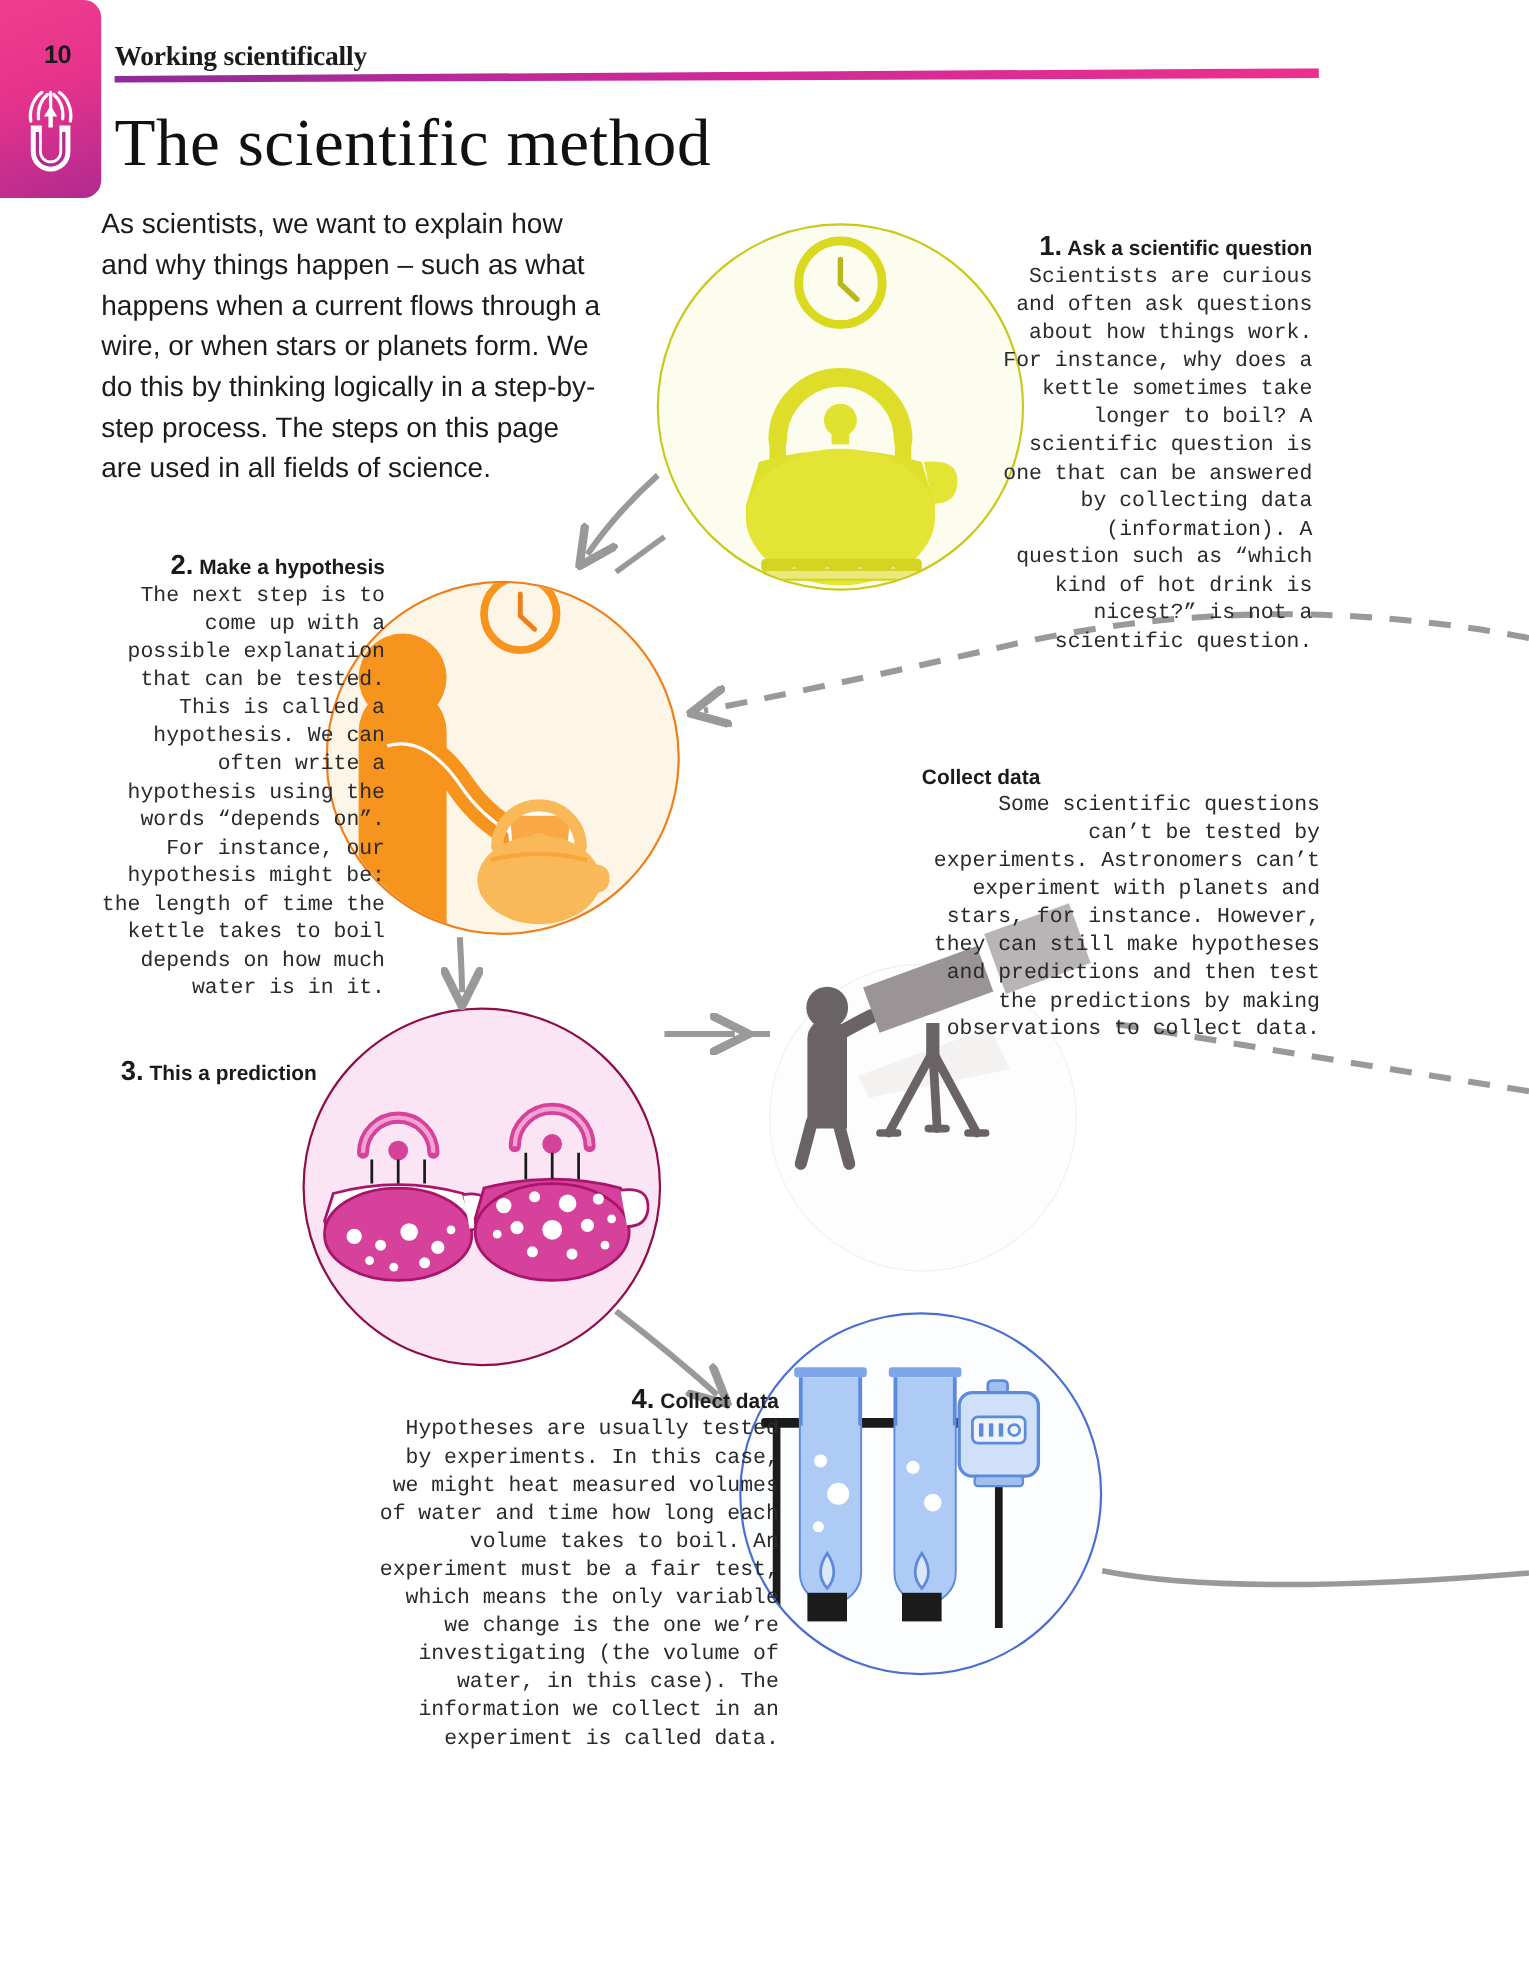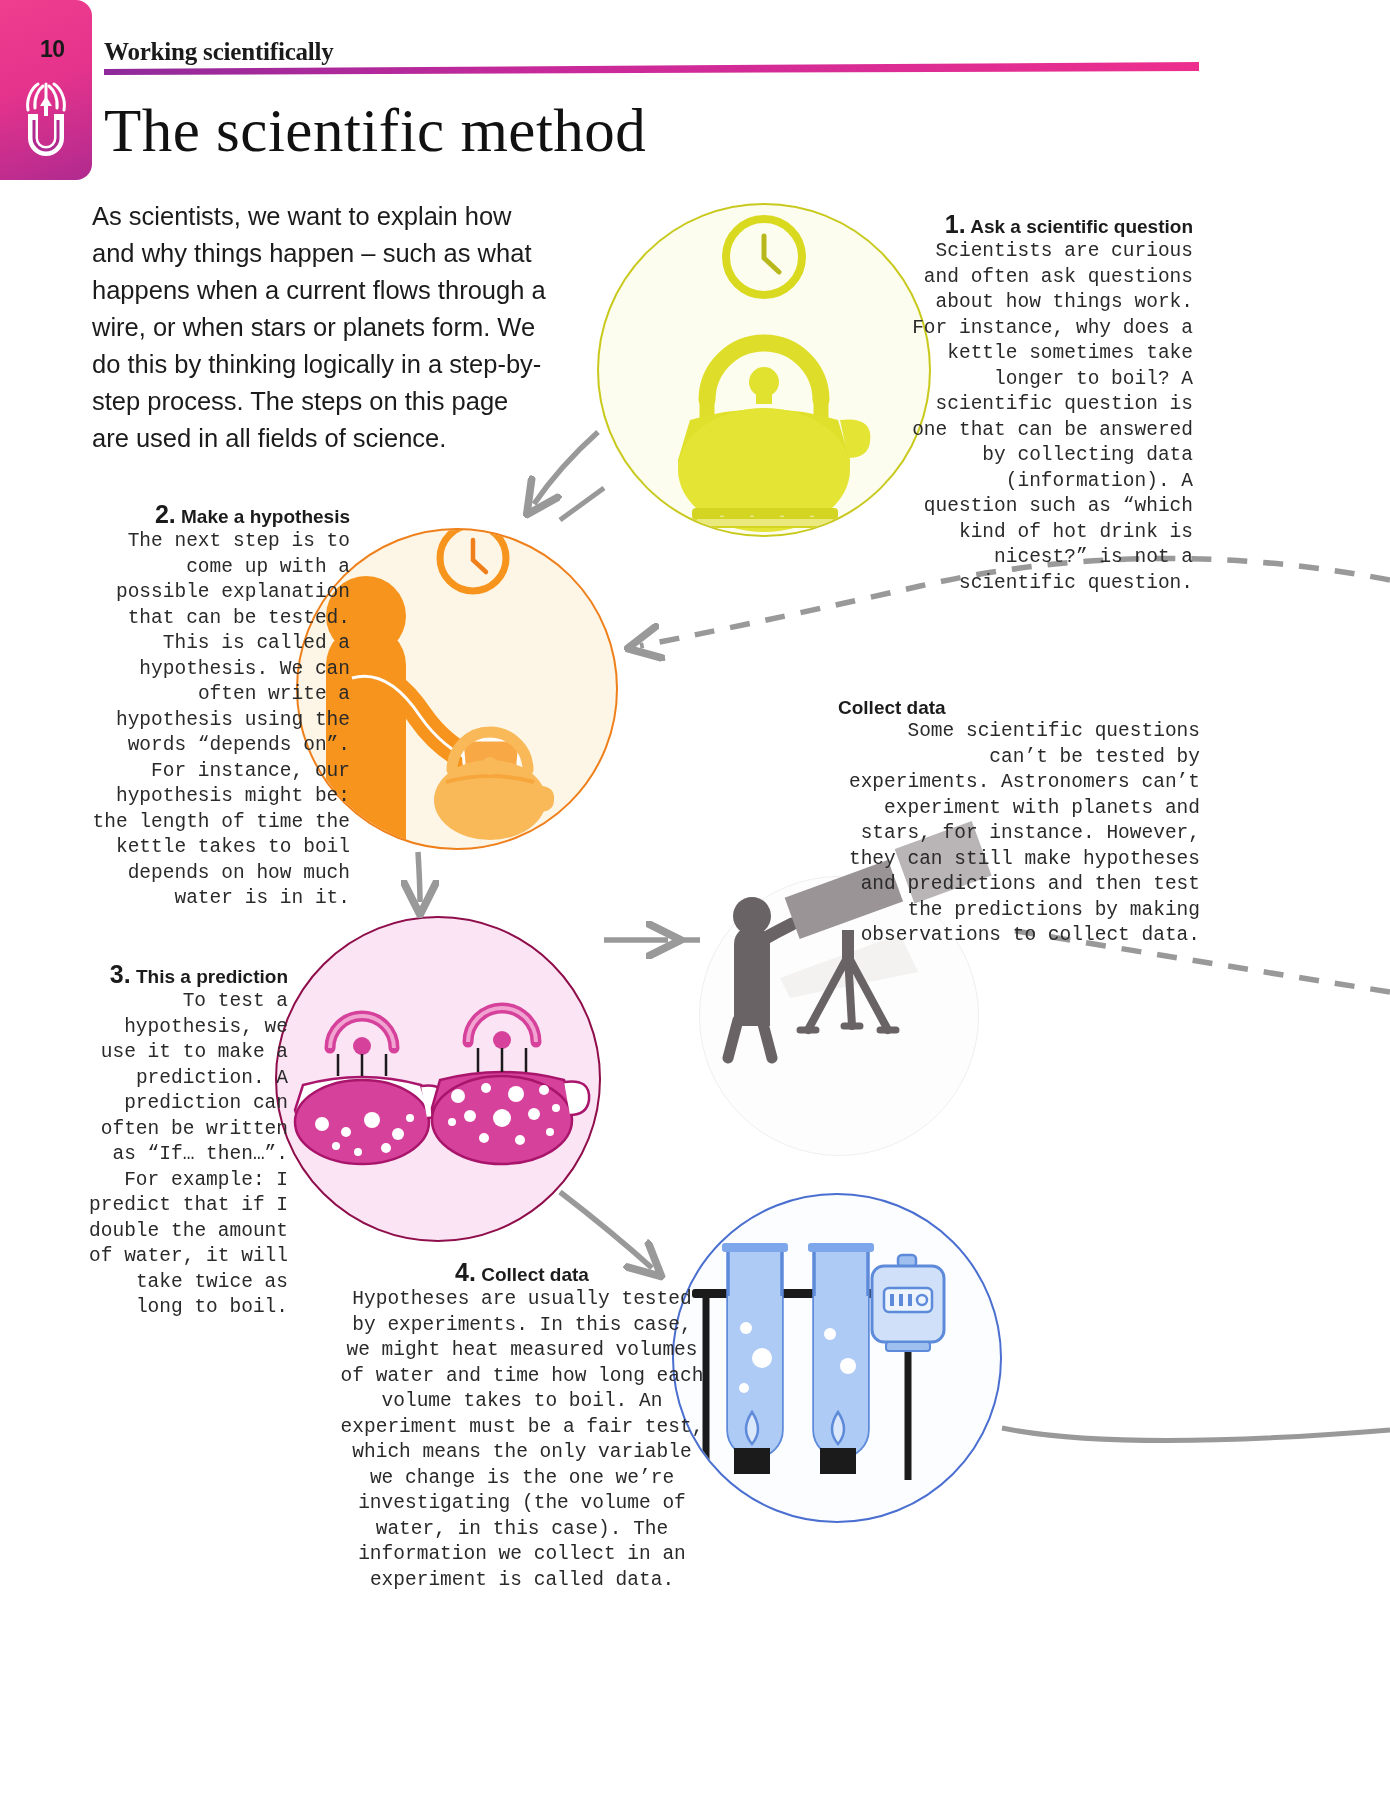--- a/index.html
+++ b/index.html
@@ -28,21 +28,21 @@
   }
   .rule{position:absolute;left:104px;top:62px;width:1095px;height:22px;}
   .page-title{
     position:absolute;left:104px;top:96px;
     font-family:"Liberation Serif", serif;
     font-size:61px;color:#111;letter-spacing:.5px;font-weight:400;
   }
 
   
   .intro{
-    position:absolute;left:92px;top:198px;width:460px;
+    position:absolute;left:92px;top:186px;width:460px;
     font-size:25.5px;line-height:37px;color:#1b1b1b;
   }
 
   
   .circle{position:absolute;border-radius:50%;box-sizing:border-box;}
   .c1{left:597px;top:203px;width:334px;height:334px;background:#fdfdef;border:2.5px solid #c8c91c;}
   .c2{left:296px;top:528px;width:322px;height:322px;background:#fdf6e6;border:2.5px solid #ef7f1a;}
   .c3{left:275px;top:916px;width:326px;height:326px;background:#fbe4f3;border:2.5px solid #8e0d4a;}
   .c4{left:672px;top:1193px;width:330px;height:330px;background:#fcfdff;border:2.5px solid #4a6fd0;}
   .cTele{left:699px;top:876px;width:280px;height:280px;background:#fdfdfd;border:1.5px solid #efeff1;}
@@ -50,21 +50,21 @@
   
   .step-h{font-weight:bold;font-size:19px;color:#1b1b1b;}
   .step-num{font-size:25px;font-weight:bold;}
   .step-body{font-size:19.5px;line-height:25.5px;color:#2a2a2a;font-family:Liberation Mono, monospace;}
 
   .t1{position:absolute;left:905px;top:210px;width:288px;text-align:right;}
   .t2{position:absolute;left:88px;top:500px;width:262px;text-align:right;}
   .tCollect{position:absolute;left:838px;top:697px;width:362px;text-align:right;}
   .tCollect .ch{text-align:left;}
   .t3{position:absolute;left:88px;top:960px;width:200px;text-align:right;}
-  .t4{position:absolute;left:336px;top:1258px;width:372px;text-align:center;}
+  .t4{position:absolute;left:336px;top:1258px;width:372px;text-align:right;}
 
   
   .overlay{position:absolute;inset:0;pointer-events:none;}
 </style>
 </head>
 <body>
 
 <div class="page">
 
   <div class="tab"></div>
@@ -332,21 +332,20 @@
   <div class="tCollect">
     <div class="step-h ch">Collect data</div>
     <div class="step-body">Some scientific questions can’t be tested by experiments. Astronomers can’t experiment with planets and stars, for instance. However, they can still make hypotheses and predictions and then test the predictions by making observations to collect data.</div>
   </div>
 
   <div class="t3">
     <div class="step-h">
       <span class="step-num">3.</span>
       <span>This a prediction</span>
     </div>
-    <div class="step-body">To test a hypothesis, we use it to make a prediction. A prediction can often be written as “If… then…”. For example: I predict that if I double the amount of water, it will take twice as long to boil.</div>
   </div>
 
   <div class="t4">
     <div class="step-h">
       <span class="step-num">4.</span>
       <span>Collect data</span>
     </div>
     <div class="step-body">Hypotheses are usually tested by experiments. In this case, we might heat measured volumes of water and time how long each volume takes to boil. An experiment must be a fair test, which means the only variable we change is the one we’re investigating (the volume of water, in this case). The information we collect in an experiment is called data.</div>
   </div>
 

